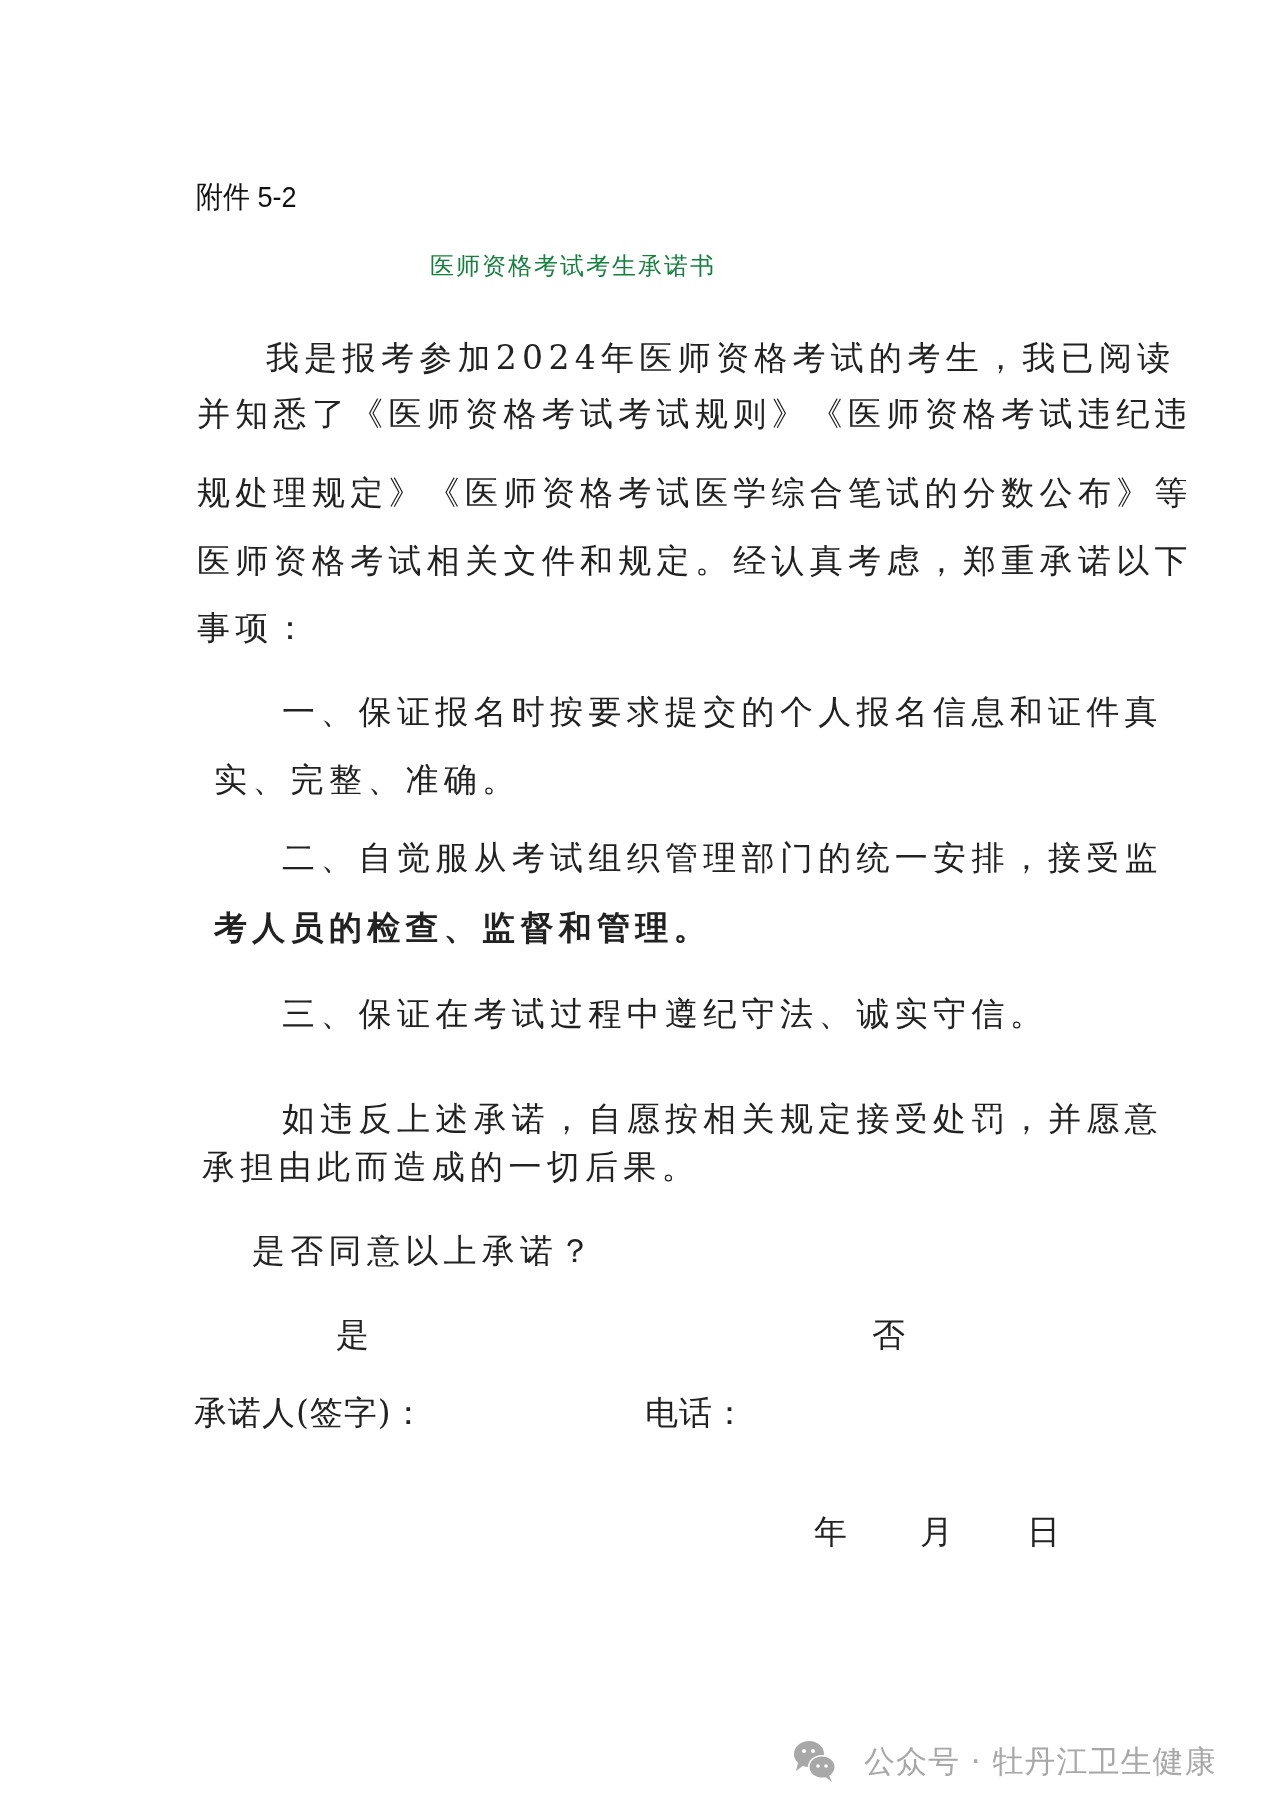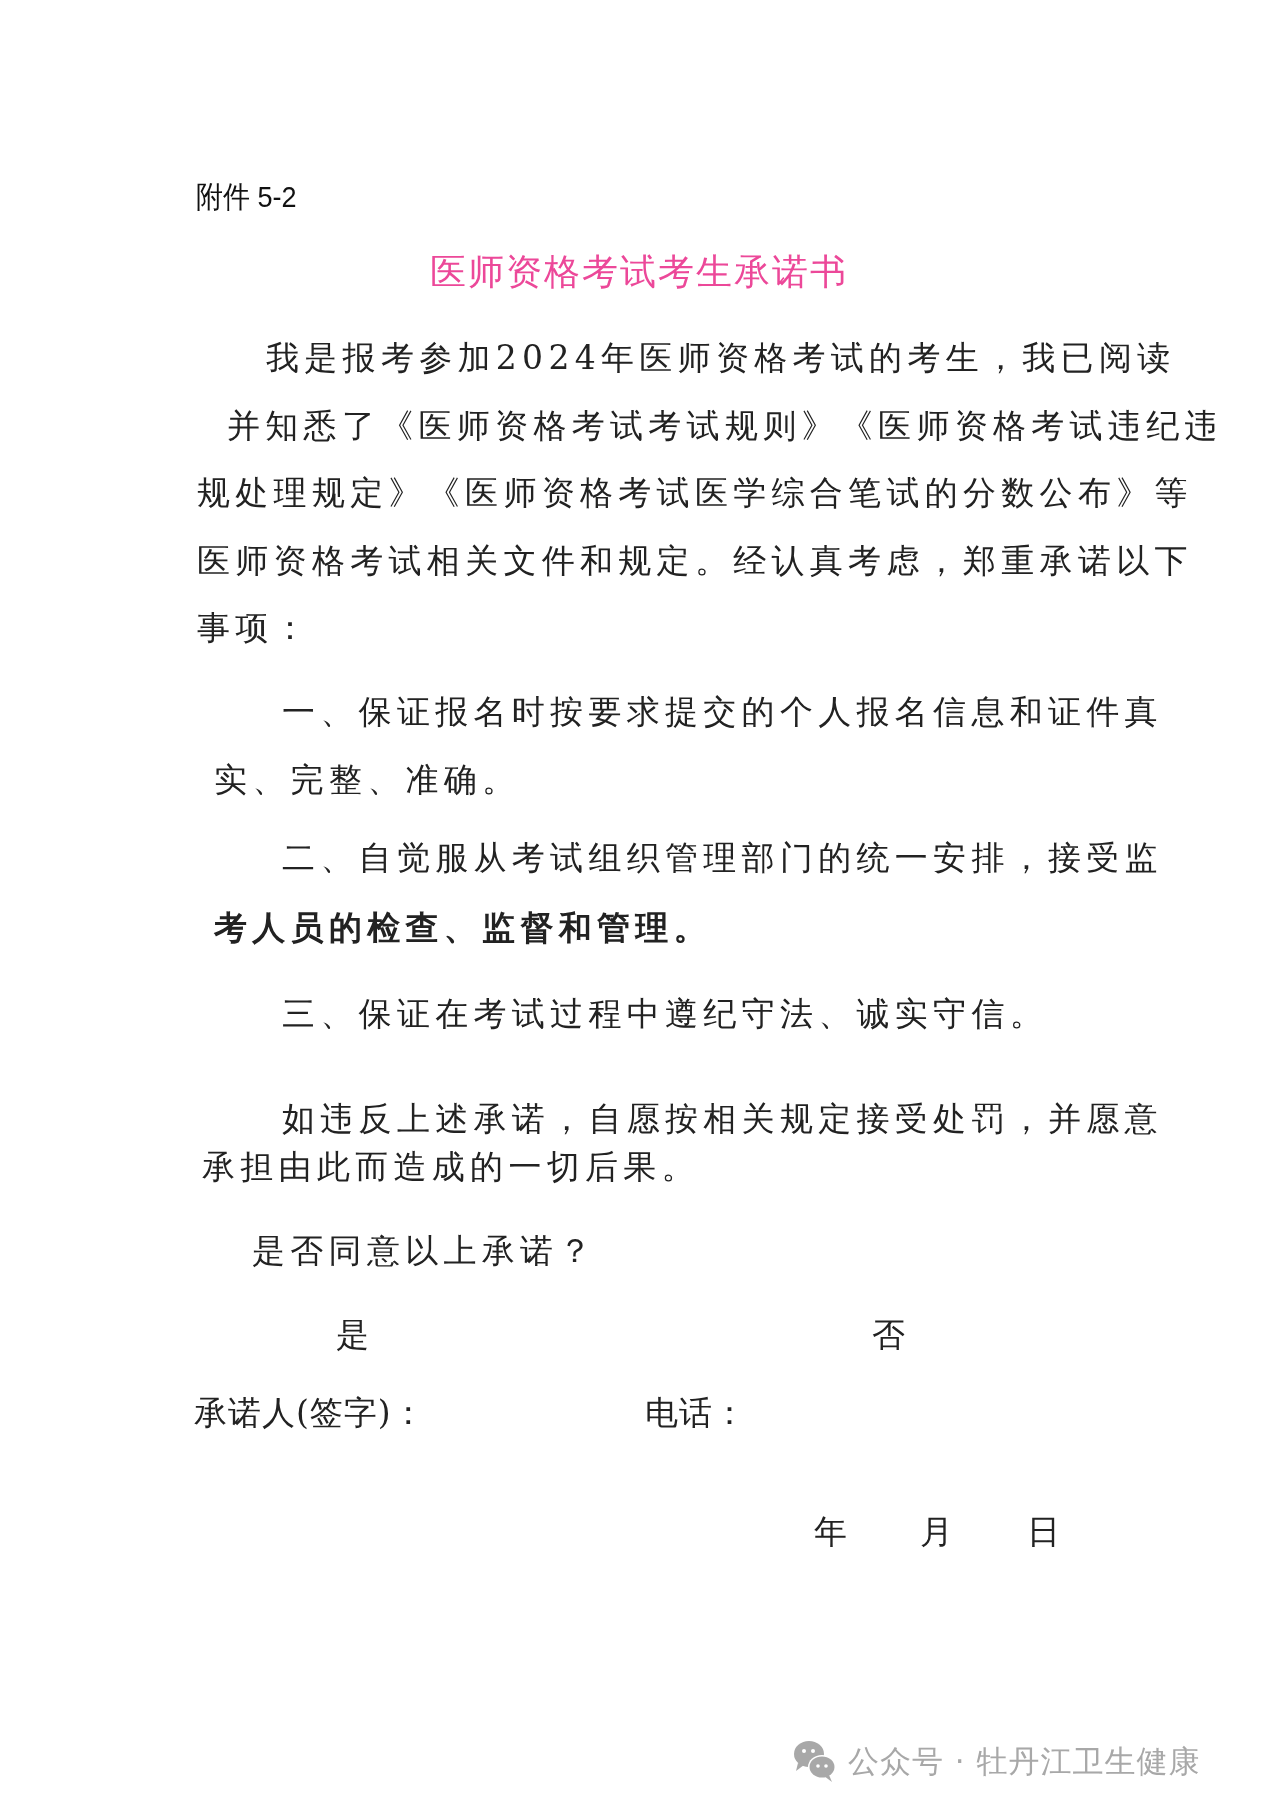--- a/index.html
+++ b/index.html
@@ -27,56 +27,56 @@
     font-size: 30px;
     transform: scaleX(0.9);
     transform-origin: left center;
     color: #111;
   }
   .doc-title {
     left: 430px;
     top: 254px;
     width: 422px;
     font-family: "DejaVu Sans", "Liberation Sans", sans-serif;
-    font-size: 36px;
+    font-size: 24px;
     letter-spacing: 2px;
-    color: #ec4899;
+    color: #15803d;
   }
   .body-line {
     font-size: 33px;
     letter-spacing: 5.3px;
     color: #222;
     font-weight: 300;
   }
   .watermark {
     left: 792px;
     top: 1738px;
     height: 46px;
     display: flex;
     align-items: center;
-    gap: 10px;
+    gap: 26px;
     color: #a8a8a8;
     font-family: "DejaVu Sans", "Liberation Sans", sans-serif;
     font-size: 31px;
     letter-spacing: 1px;
   }
   .watermark svg { display: block; }
 </style>
 </head>
 <body>
 
 <div>
 
   <div class="abs attachment-label">附件 5-2</div>
 
   <div class="abs doc-title">医师资格考试考生承诺书</div>
 
   <div>
     <div class="abs body-line" style="left:266px; top:341px;">我是报考参加2024年医师资格考试的考生，我已阅读</div>
-    <div class="abs body-line" style="left:197px; top:409px;margin-left:30px;">并知悉了《医师资格考试考试规则》《医师资格考试违纪违</div>
+    <div class="abs body-line" style="left:197px; top:397px;">并知悉了《医师资格考试考试规则》《医师资格考试违纪违</div>
     <div class="abs body-line" style="left:197px; top:476px;">规处理规定》《医师资格考试医学综合笔试的分数公布》等</div>
     <div class="abs body-line" style="left:197px; top:544px;">医师资格考试相关文件和规定。经认真考虑，郑重承诺以下</div>
     <div class="abs body-line" style="left:197px; top:611px;">事项：</div>
   </div>
 
   <div>
     <div>
       <div class="abs body-line" style="left:282px; top:695px;">一、保证报名时按要求提交的个人报名信息和证件真</div>
       <div class="abs body-line" style="left:214px; top:763px;">实、完整、准确。</div>
     </div>

